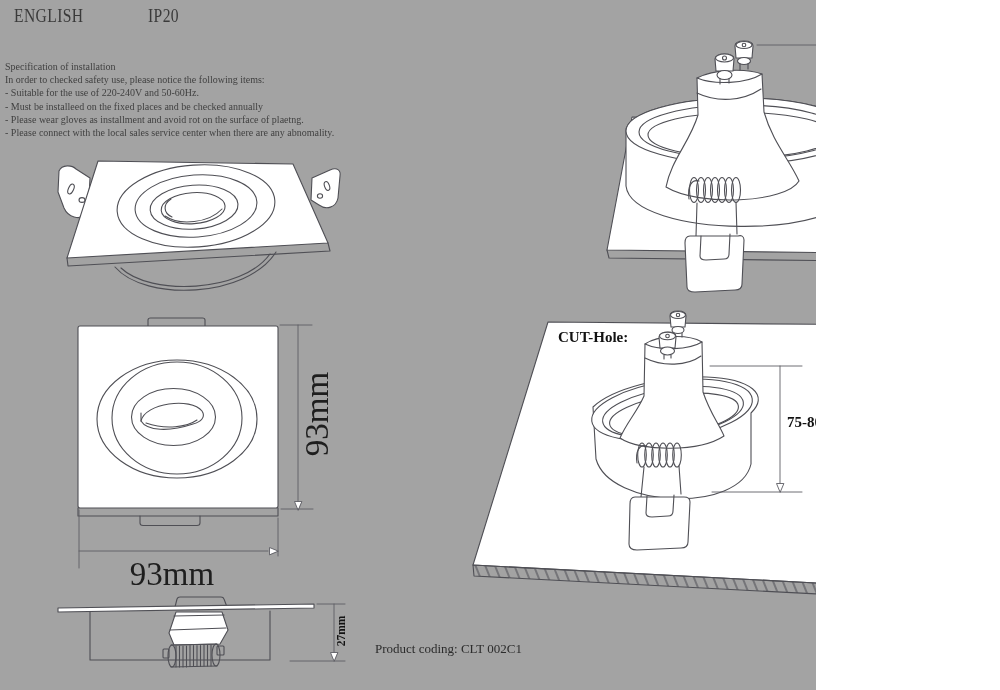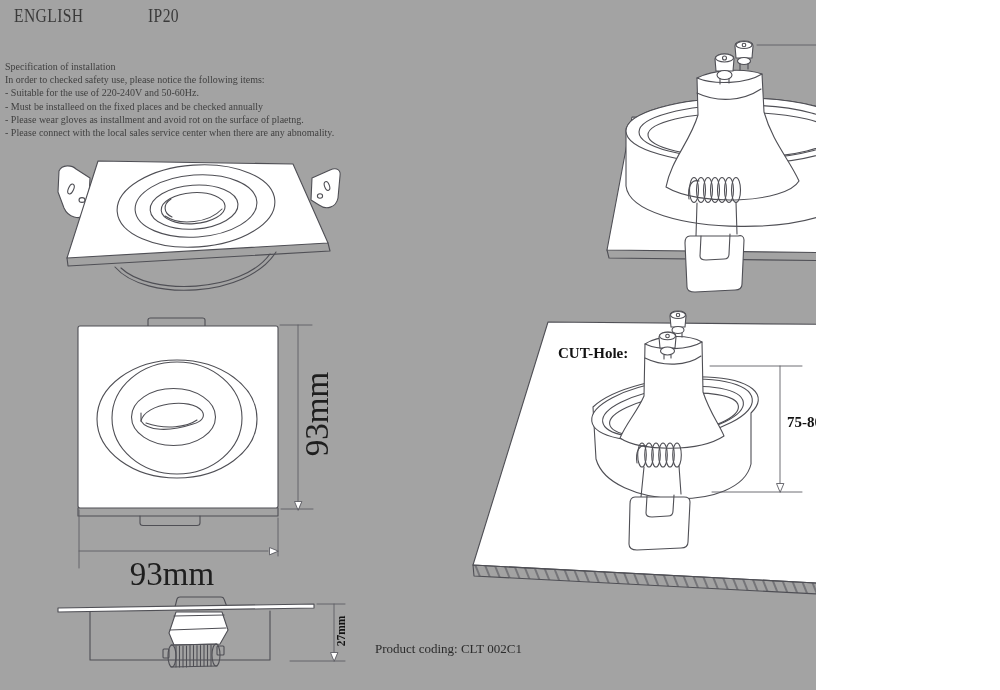--- a/index.html
+++ b/index.html
@@ -182,18 +182,18 @@
       <ellipse cx="677" cy="455" rx="4.3" ry="12"></ellipse>
     </g>
     <path d="M644,467 L641,497 M679,466 L681,494"></path>
     <path class="wf" d="M635,497 C631,497 630,500 630,504 L629,544 C629,549 633,550 637,550 L681,548 C686,548 688,546 688,542 L690,502 C690,498 687,497 684,497 Z"></path>
     <path d="M647,496 L646,513 C646,516 649,517 652,517 L668,516 C672,516 673,514 673,511 L674,495"></path>
     <path class="dimline" d="M710,366 L802,366"></path>
     <path class="dimline" d="M712,492 L802,492"></path>
     <path class="dimline" d="M780,366 L780,490"></path>
     <path class="ah" d="M780,492 L776.5,483.5 L783.5,483.5 Z"></path>
   </svg>
-  <div class="lbl bold15" style="left:558px; top:345px;">CUT-Hole:</div>
+  <div class="lbl bold15" style="left:558px; top:329px;">CUT-Hole:</div>
   <div class="lbl bold15" style="left:787px; top:414px;">75-80mm</div>
 
   <div class="lbl footer-code" style="left:375px; top:641px;">Product coding: CLT 002C1</div>
 
 </div>
 
 </body></html>

